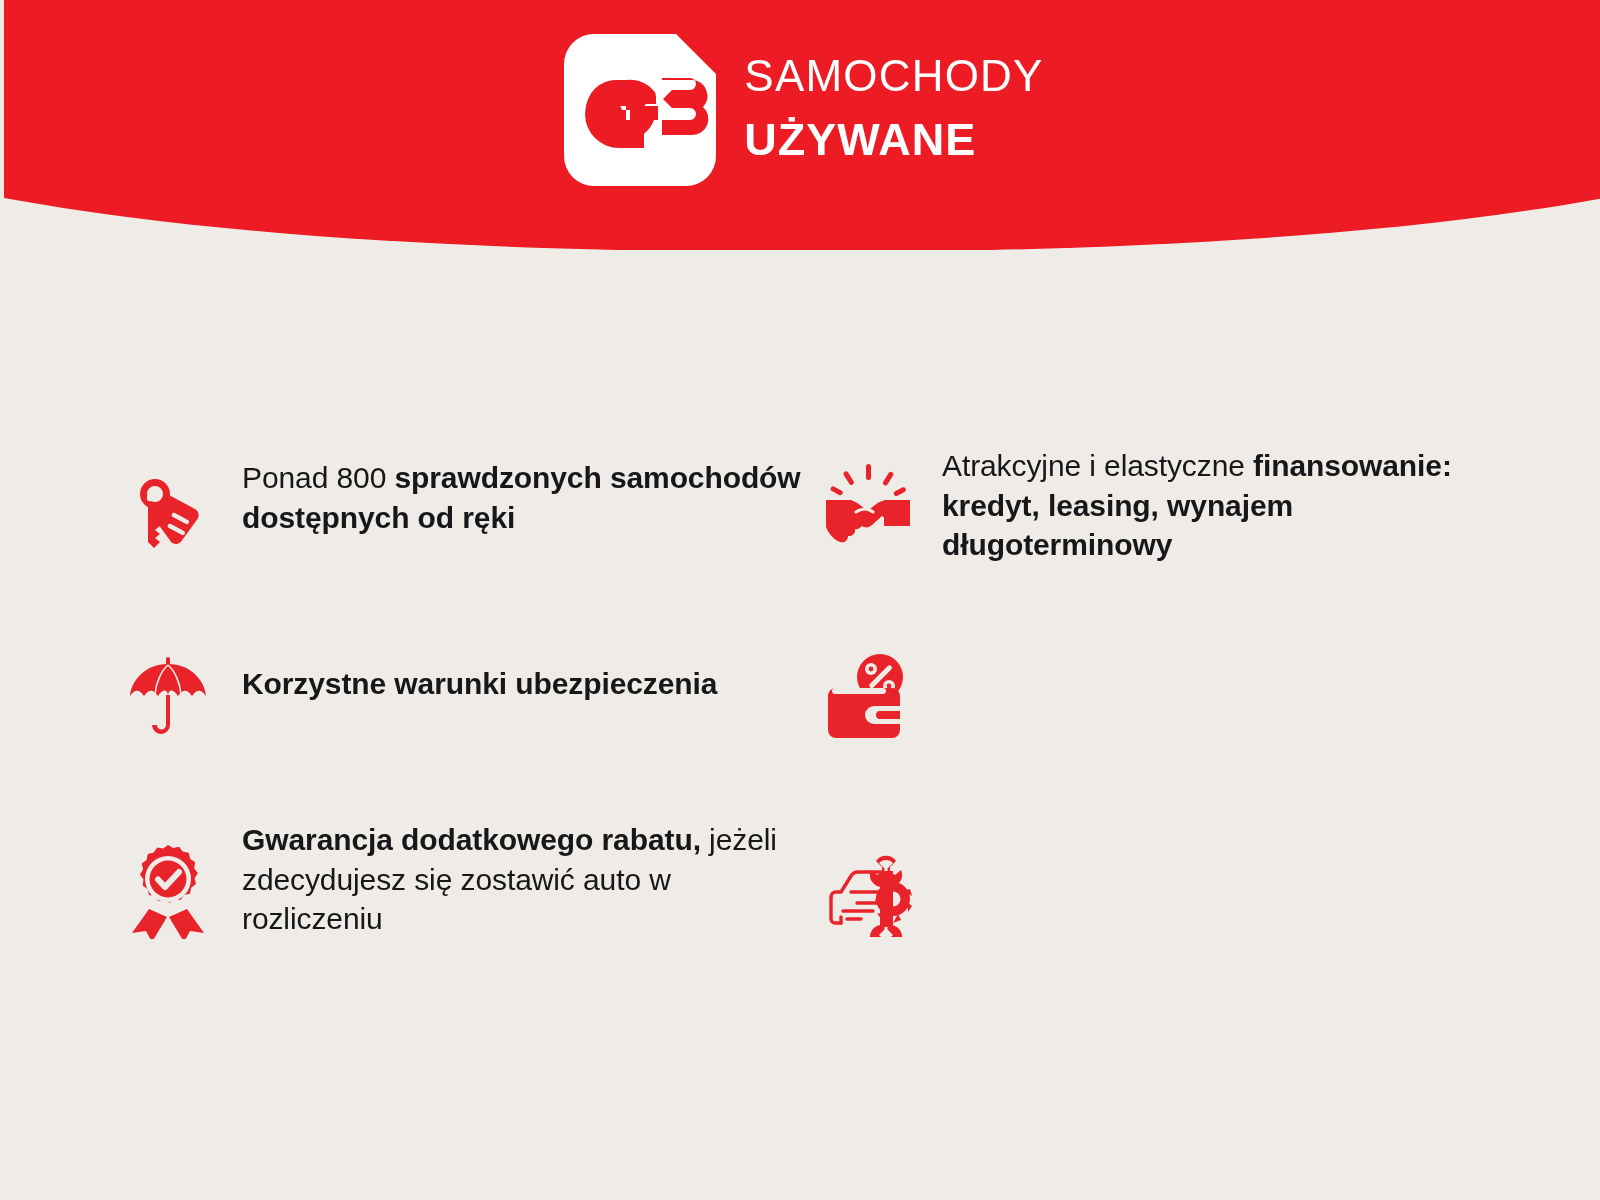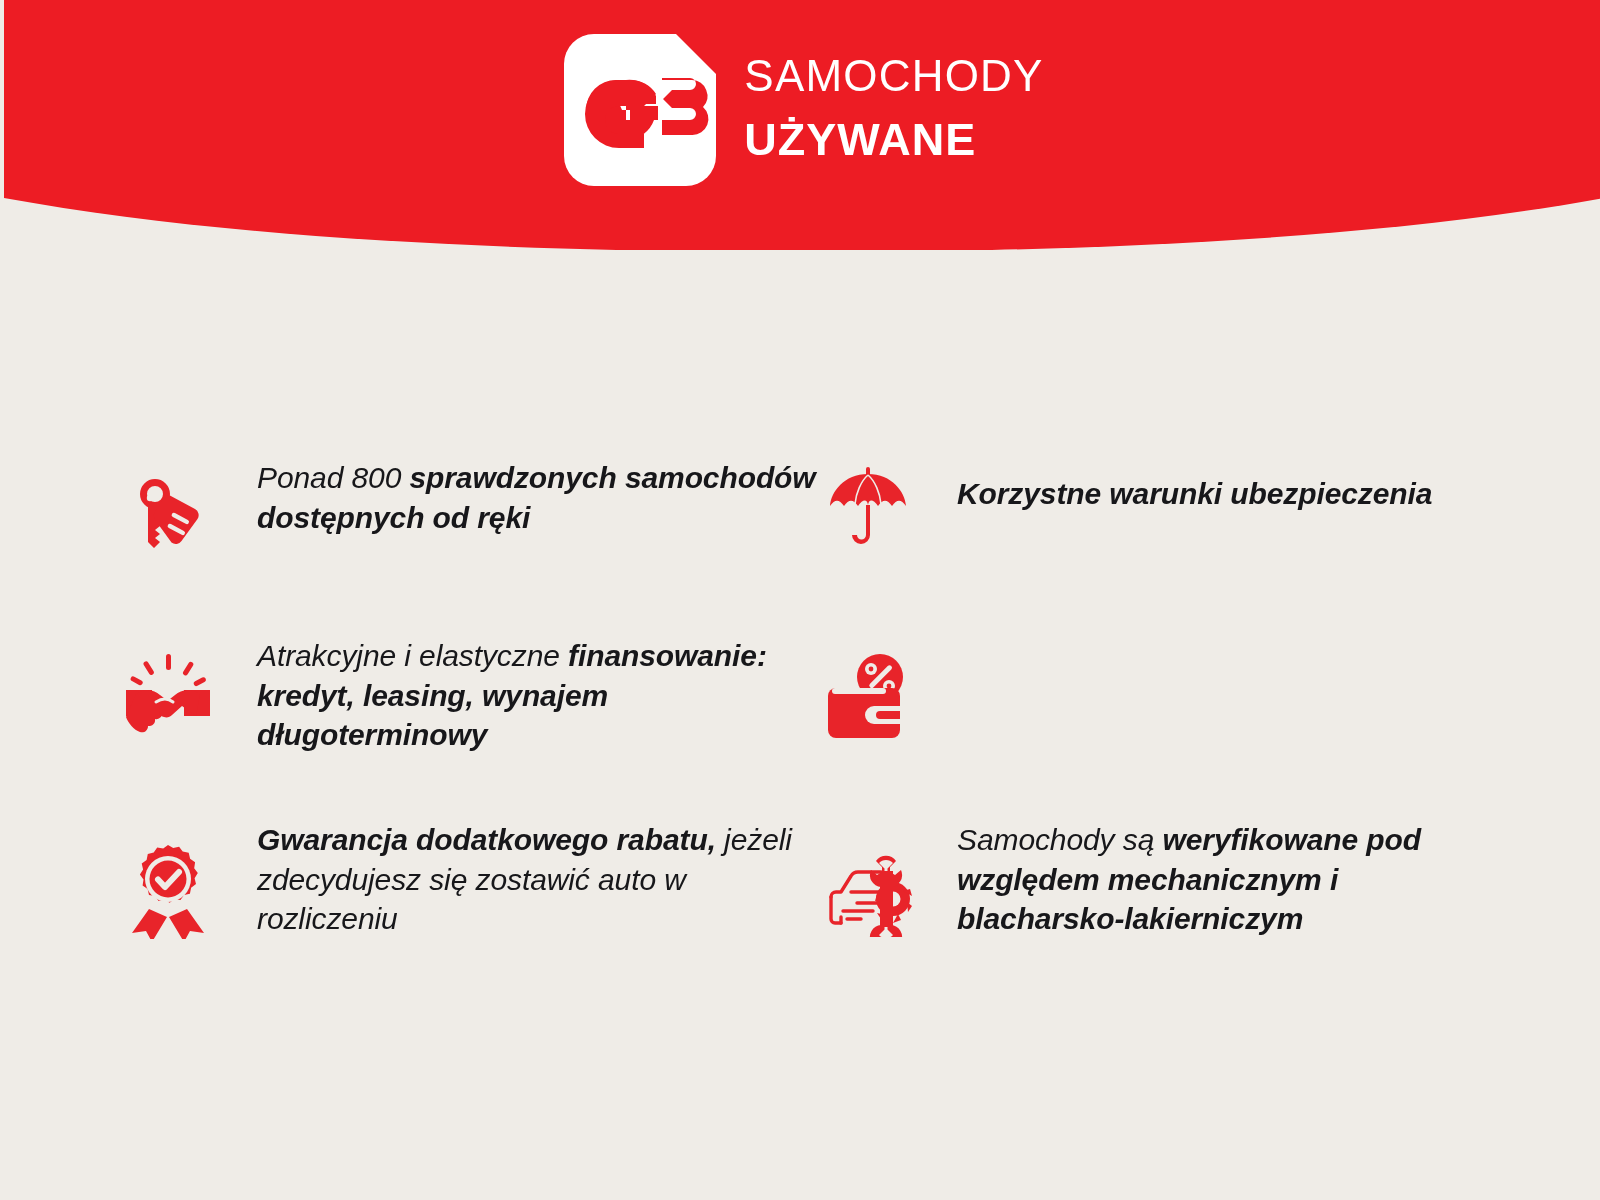--- a/index.html
+++ b/index.html
@@ -80,22 +80,21 @@
     width: 1380px;
     display: grid;
     grid-template-columns: 700px 680px;
     grid-auto-rows: 190px;
     column-gap: 0px;
     row-gap: 0px;
   }
   .benefit {
     display: flex;
     align-items: flex-start;
-    gap: 41px;
-    font-style: italic;
+    gap: 26px;
   }
 
   .benefit-icon {
     flex: 0 0 auto;
     width: 96px;
     height: 96px;
     display: flex;
     align-items: center;
     justify-content: center;
   }
@@ -174,20 +173,49 @@
 
           <path d="M44 24 l26 14 a7 7 0 0 1 2.5 10 l-16 22 a7 7 0 0 1 -10 1.5 l-16 -22
                    a8 8 0 0 1 1 -11 l8 -13 a5 5 0 0 1 4.5 -1.5 z"></path>
 
           <rect x="48" y="41" width="19" height="4.5" rx="2.2" transform="rotate(28 48 41)" fill="#EFECE7"></rect>
           <rect x="44" y="52" width="19" height="4.5" rx="2.2" transform="rotate(28 44 52)" fill="#EFECE7"></rect>
         </g>
       </svg>
     </div>
     <div class="benefit-text r1">Ponad 800 <b>sprawdzonych samochodów dostępnych od ręki</b></div>
+  </div>
+
+  <div class="benefit">
+    <div class="benefit-icon icon-r2">
+      <svg width="92" height="92" viewBox="0 0 92 92" aria-hidden="true">
+        <g fill="#E8242A">
+
+          <rect x="44" y="4" width="5" height="16" rx="2.5"></rect>
+          <rect x="24" y="11" width="5" height="15" rx="2.5" transform="rotate(-32 26 18)"></rect>
+          <rect x="64" y="11" width="5" height="15" rx="2.5" transform="rotate(32 66 18)"></rect>
+          <rect x="12" y="25" width="5" height="13" rx="2.5" transform="rotate(-62 14 31)"></rect>
+          <rect x="76" y="25" width="5" height="13" rx="2.5" transform="rotate(62 78 31)"></rect>
+
+          <path d="M4 40 h26 v26 h-26 z" rx="3"></path>
+
+          <path d="M62 40 h26 v26 h-26 z"></path>
+
+          <path d="M14 44 c10 -6 18 -4 24 1 l12 9 a6 6 0 0 1 -6 9 l-4 -2
+                   a6 6 0 0 1 -7 8 a6 6 0 0 1 -7 7 a6 6 0 0 1 -8 6
+                   c-6 -2 -12 -9 -14 -15 z"></path>
+
+          <path d="M78 44 c-10 -6 -19 -4 -25 1 l-14 11 a6.5 6.5 0 0 0 3 11
+                   c3 1 6 0 8 -2 l10 -9 l14 10 z"></path>
+
+          <path d="M34 52 c6 -4 12 -4 17 0" stroke="#EFECE7" stroke-width="3" fill="none" stroke-linecap="round"></path>
+        </g>
+      </svg>
+    </div>
+    <div class="benefit-text r2">Atrakcyjne i elastyczne <b>finansowanie: kredyt, leasing, wynajem długoterminowy</b></div>
   </div>
 
   <div class="benefit">
     <div class="benefit-icon icon-single">
       <svg width="86" height="86" viewBox="0 0 86 86" aria-hidden="true">
         <g fill="#E8242A">
 
           <rect x="41" y="6" width="4" height="10" rx="2"></rect>
 
           <path d="M43 13 C19 13 6 31 5 45
@@ -200,49 +228,20 @@
                    C80 31 67 13 43 13 Z"></path>
 
           <path d="M43 14 C36 20 31 32 30 43" stroke="#EFECE7" stroke-width="1.6" fill="none"></path>
           <path d="M43 14 C50 20 55 32 56 43" stroke="#EFECE7" stroke-width="1.6" fill="none"></path>
 
           <path d="M41 44 h4 v30 a9 9 0 0 1 -18 0 h5 a4 4 0 0 0 9 0 z"></path>
         </g>
       </svg>
     </div>
     <div class="benefit-text single"><b>Korzystne warunki ubezpieczenia</b></div>
-  </div>
-
-  <div class="benefit">
-    <div class="benefit-icon icon-r2">
-      <svg width="92" height="92" viewBox="0 0 92 92" aria-hidden="true">
-        <g fill="#E8242A">
-
-          <rect x="44" y="4" width="5" height="16" rx="2.5"></rect>
-          <rect x="24" y="11" width="5" height="15" rx="2.5" transform="rotate(-32 26 18)"></rect>
-          <rect x="64" y="11" width="5" height="15" rx="2.5" transform="rotate(32 66 18)"></rect>
-          <rect x="12" y="25" width="5" height="13" rx="2.5" transform="rotate(-62 14 31)"></rect>
-          <rect x="76" y="25" width="5" height="13" rx="2.5" transform="rotate(62 78 31)"></rect>
-
-          <path d="M4 40 h26 v26 h-26 z" rx="3"></path>
-
-          <path d="M62 40 h26 v26 h-26 z"></path>
-
-          <path d="M14 44 c10 -6 18 -4 24 1 l12 9 a6 6 0 0 1 -6 9 l-4 -2
-                   a6 6 0 0 1 -7 8 a6 6 0 0 1 -7 7 a6 6 0 0 1 -8 6
-                   c-6 -2 -12 -9 -14 -15 z"></path>
-
-          <path d="M78 44 c-10 -6 -19 -4 -25 1 l-14 11 a6.5 6.5 0 0 0 3 11
-                   c3 1 6 0 8 -2 l10 -9 l14 10 z"></path>
-
-          <path d="M34 52 c6 -4 12 -4 17 0" stroke="#EFECE7" stroke-width="3" fill="none" stroke-linecap="round"></path>
-        </g>
-      </svg>
-    </div>
-    <div class="benefit-text r2">Atrakcyjne i elastyczne <b>finansowanie: kredyt, leasing, wynajem długoterminowy</b></div>
   </div>
 
   <div class="benefit">
     <div class="benefit-icon icon-r2">
       <svg width="92" height="92" viewBox="0 0 92 92" aria-hidden="true">
         <g fill="#E8242A">
 
           <circle cx="58" cy="27" r="23"></circle>
           <rect x="44" y="24" width="30" height="5" rx="2.5" transform="rotate(-45 59 27)" fill="#EFECE7"></rect>
           <circle cx="49" cy="19" r="6" fill="#EFECE7"></circle>
@@ -316,16 +315,15 @@
           <path d="M55 18 a12 12 0 0 1 20 0 l-6 6 l0 5 l5 3 l6 -5 a12 12 0 0 1 -10 17
                    l0 38 a12 12 0 0 1 10 17 l-6 -5 l-5 3 l0 5 l6 6 a12 12 0 0 1 -20 0
                    l6 -6 l0 -5 l-5 -3 l-6 5 a12 12 0 0 1 10 -17 l0 -38 a12 12 0 0 1 -10 -17
                    l6 5 l5 -3 l0 -5 z"></path>
           <path d="M58 20 a9.5 9.5 0 0 1 14 0 l-5.5 5.5 v7 l-1.5 1 l-1.5 -1 v-7 z" fill="#EFECE7"></path>
           <path d="M58 92 a9.5 9.5 0 0 0 14 0 l-5.5 -5.5 v-7 l-1.5 -1 l-1.5 1 v7 z" fill="#EFECE7"></path>
           <rect x="59" y="28" width="13" height="56" fill="#E8242A"></rect>
         </g>
       </svg>
     </div>
-    <div class="benefit-text r3">Samochody są <b>weryfikowane pod względem mechanicznym i blacharsko-lakierniczym</b></div>
   </div>
 
 </div>
 
 </body></html>

